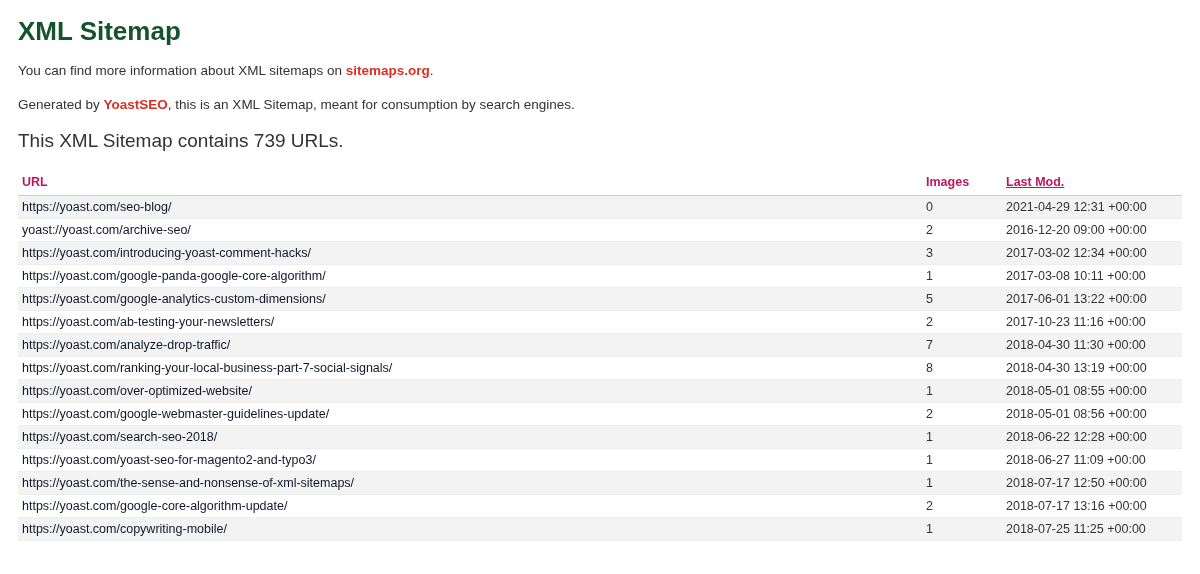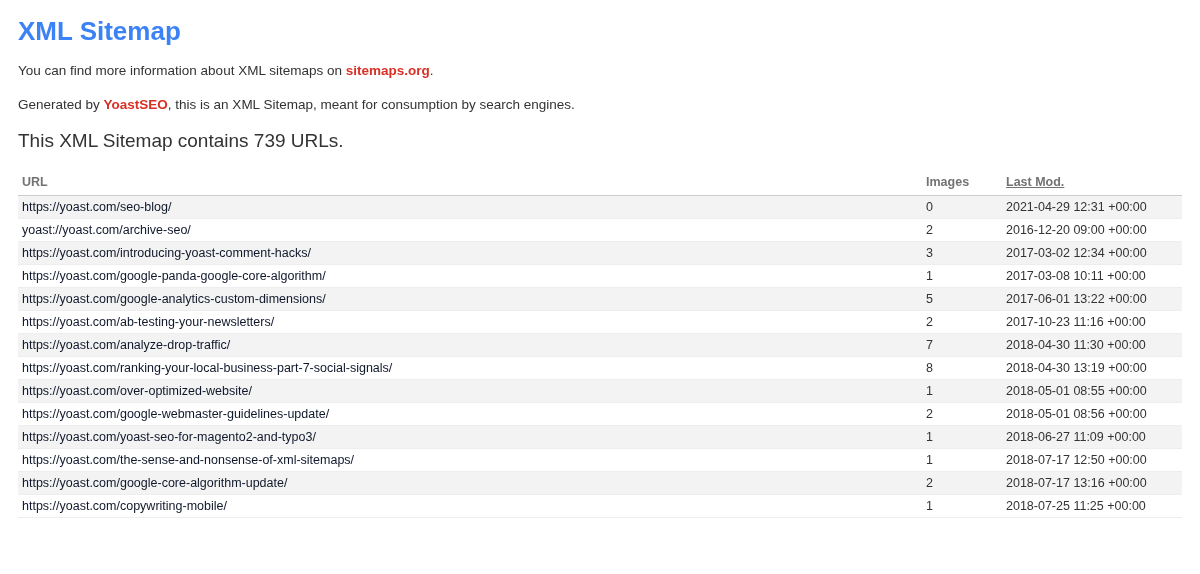--- a/index.html
+++ b/index.html
@@ -6,21 +6,21 @@
     body {
       font-family: "Helvetica Neue", Helvetica, Arial, sans-serif;
       color: #333;
       background: #fff;
       padding: 16px 18px;
       font-size: 13px;
     }
     h1 {
       font-size: 26px;
       font-weight: bold;
-      color: #3b82f6;
+      color: #14532d;
       margin-bottom: 14px;
     }
     .intro p {
       font-size: 13.5px;
       color: #333;
       margin-bottom: 14px;
       line-height: 1.5;
     }
     .intro a {
       color: #d93025;
@@ -35,21 +35,21 @@
     table {
       width: 100%;
       border-collapse: collapse;
       font-size: 12.5px;
     }
     thead th {
       text-align: left;
       font-weight: bold;
       padding: 5px 4px 6px 4px;
       border-bottom: 1px solid #ccc;
-      color: #737373;
+      color: #be185d;
     }
     tbody td {
       padding: 4px 4px;
       border-bottom: 1px solid #eee;
       color: #333;
       white-space: nowrap;
     }
     tbody tr:nth-child(odd) { background: #f3f3f3; }
     tbody tr:nth-child(even) { background: #fff; }
     tbody tr:first-child td:first-child { color: #999; }
@@ -130,20 +130,25 @@
         <td><a href="#">https://yoast.com/over-optimized-website/</a></td>
         <td>1</td>
         <td>2018-05-01 08:55 +00:00</td>
       </tr>
       <tr>
         <td><a href="#">https://yoast.com/google-webmaster-guidelines-update/</a></td>
         <td>2</td>
         <td>2018-05-01 08:56 +00:00</td>
       </tr>
       <tr>
+        <td><a href="#">https://yoast.com/search-seo-2018/</a></td>
+        <td>1</td>
+        <td>2018-06-22 12:28 +00:00</td>
+      </tr>
+      <tr>
         <td><a href="#">https://yoast.com/yoast-seo-for-magento2-and-typo3/</a></td>
         <td>1</td>
         <td>2018-06-27 11:09 +00:00</td>
       </tr>
       <tr>
         <td><a href="#">https://yoast.com/the-sense-and-nonsense-of-xml-sitemaps/</a></td>
         <td>1</td>
         <td>2018-07-17 12:50 +00:00</td>
       </tr>
       <tr>

